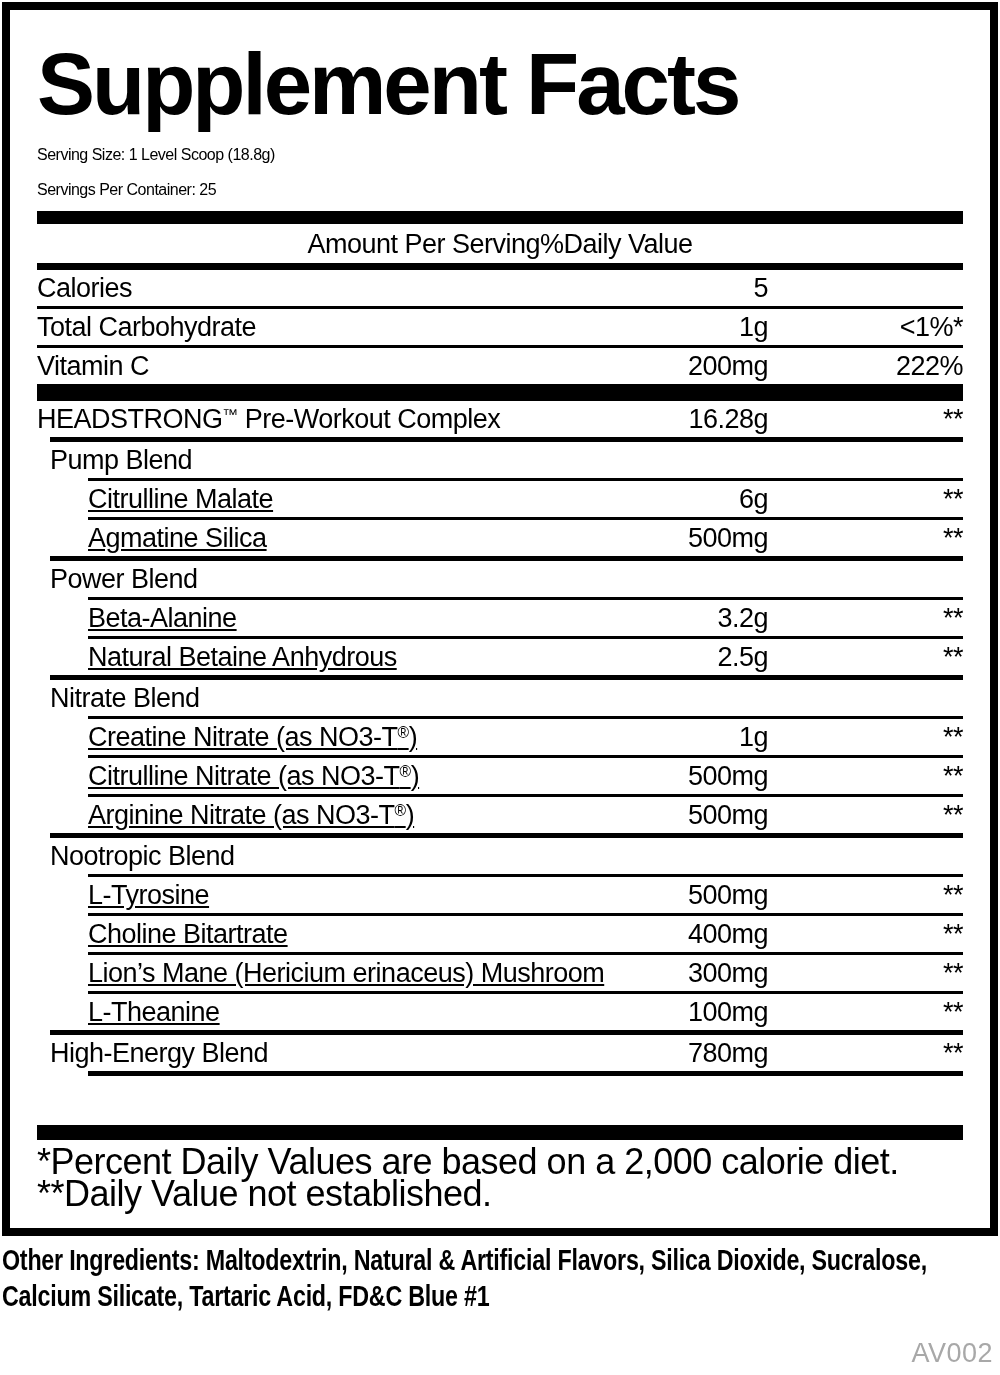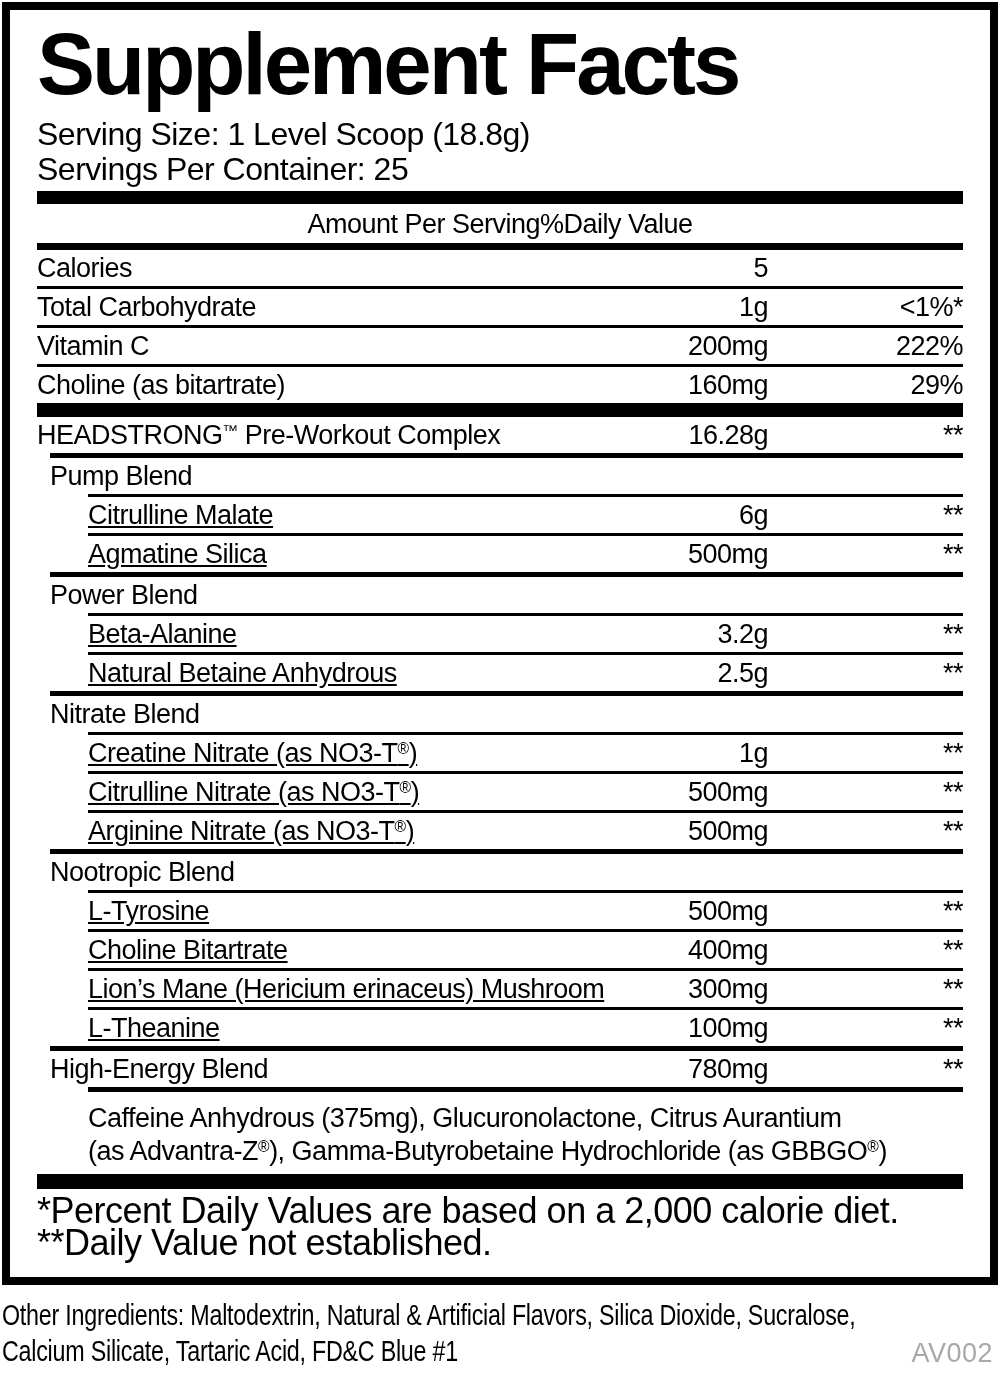--- a/index.html
+++ b/index.html
@@ -7,33 +7,33 @@
   body {
     width: 1000px; height: 1375px;
     position: relative; overflow: hidden;
     color: #000;
     font-family: "Liberation Sans", "DejaVu Sans", sans-serif;
     letter-spacing: -0.5px;
   }
   .panel {
     margin: 2px 2px 0 2px;
     border: 8px solid #000;
-    padding: 2px 27px 8px 27px;
+    padding: 22px 27px 8px 27px;
     background: #fff;
   }
   .title {
     font-size: 87px;
     font-weight: bold;
     letter-spacing: -3px;
     line-height: 1.0;
     margin-top: 8px;
     white-space: nowrap;
   }
   .serving-block { margin-top: 10px; }
-  .serving { font-size: 32px; line-height: 35px; white-space: nowrap; }
+  .serving { font-size: 16px; line-height: 35px; white-space: nowrap; }
 
   .bar { background: #000; }
   .bar-top  { height: 13px; margin-top: 4px; }
   .bar-head { height: 7px; }
   .bar-lg   { height: 15px; }
 
   .head-row {
     display: flex; justify-content: center; align-items: baseline;
     font-size: 27px; line-height: 28px; padding: 6px 0 5px 0;
   }
@@ -57,21 +57,21 @@
   .rule.bar      { height: 14px; margin-left: 0; }
 
   .desc {
     padding: 10px 0 6px 51px;
     font-size: 27px; line-height: 33px;
   }
   .desc span { white-space: nowrap; }
 
   .footnotes { margin-top: 6px; padding-bottom: 10px; font-size: 36px; line-height: 32px; }
 
-  .other { margin: 12px 0 0 2px; width: 996px; }
+  .other { margin: 6px 0 0 2px; width: 996px; font-weight: bold; }
   .other-scale {
     width: 1245px;
     transform: scaleX(0.803);
     transform-origin: 0 0;
     font-size: 29px; line-height: 36px;
     letter-spacing: -0.3px;
   }
   .other-scale div { white-space: nowrap; }
 
   .code {
@@ -113,25 +113,20 @@
         <span class="amt">1g</span>
         <span class="dv">&lt;1%*</span>
       </div>
       <div class="rule thin-0"></div>
       <div class="row ind0">
         <span class="lab">Vitamin C</span>
         <span class="amt">200mg</span>
         <span class="dv">222%</span>
       </div>
       <div class="rule thin-0"></div>
-      <div class="row ind0">
-        <span class="lab">Choline (as bitartrate)</span>
-        <span class="amt">160mg</span>
-        <span class="dv">29%</span>
-      </div>
       <div class="rule bar"></div>
       <div class="row bold ind0">
         <span class="lab">HEADSTRONG<sup class="rg">™</sup> Pre-Workout Complex</span>
         <span class="amt">16.28g</span>
         <span class="dv">**</span>
       </div>
       <div class="rule medium-1"></div>
       <div class="row bold ind1">
         <span class="lab">Pump Blend</span>
         <span class="amt"></span>
@@ -224,22 +219,21 @@
       <div class="rule medium-1"></div>
       <div class="row bold ind1">
         <span class="lab">High-Energy Blend</span>
         <span class="amt">780mg</span>
         <span class="dv">**</span>
       </div>
       <div class="rule medium-2"></div>
     </div>
 
   <div class="desc">
-    <span>Caffeine Anhydrous (375mg), Glucuronolactone, Citrus Aurantium</span><br>
-    <span>(as Advantra-Z<sup class="rg">®</sup>), Gamma-Butyrobetaine Hydrochloride (as GBBGO<sup class="rg">®</sup>)</span>
+    <br>
   </div>
 
   <div class="bar bar-lg"></div>
 
   <div class="footnotes">
     <div>*Percent Daily Values are based on a 2,000 calorie diet.</div>
     <div>**Daily Value not established.</div>
   </div>
 </div>
 

